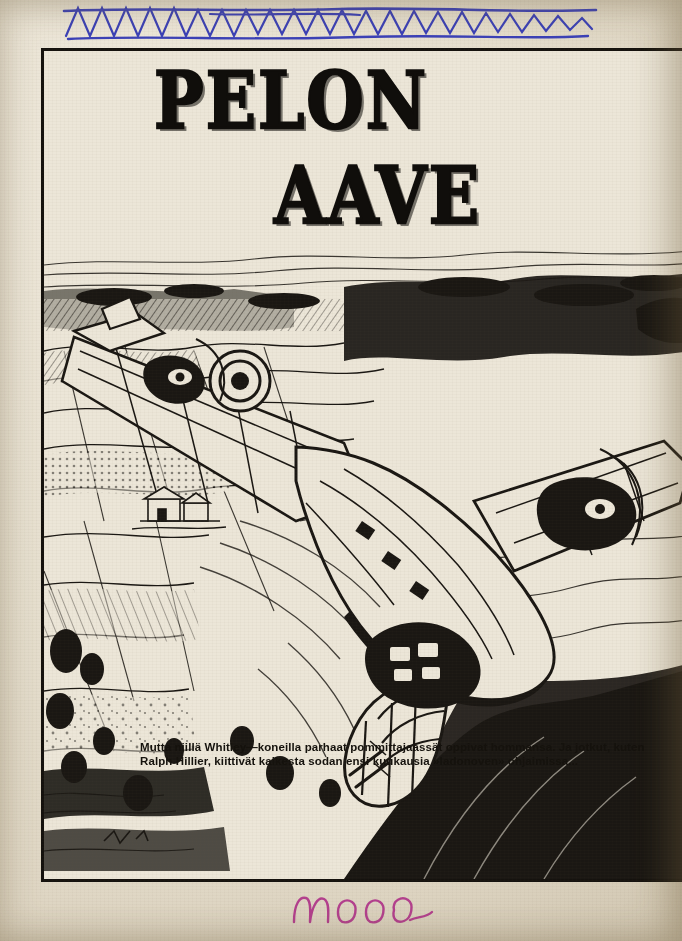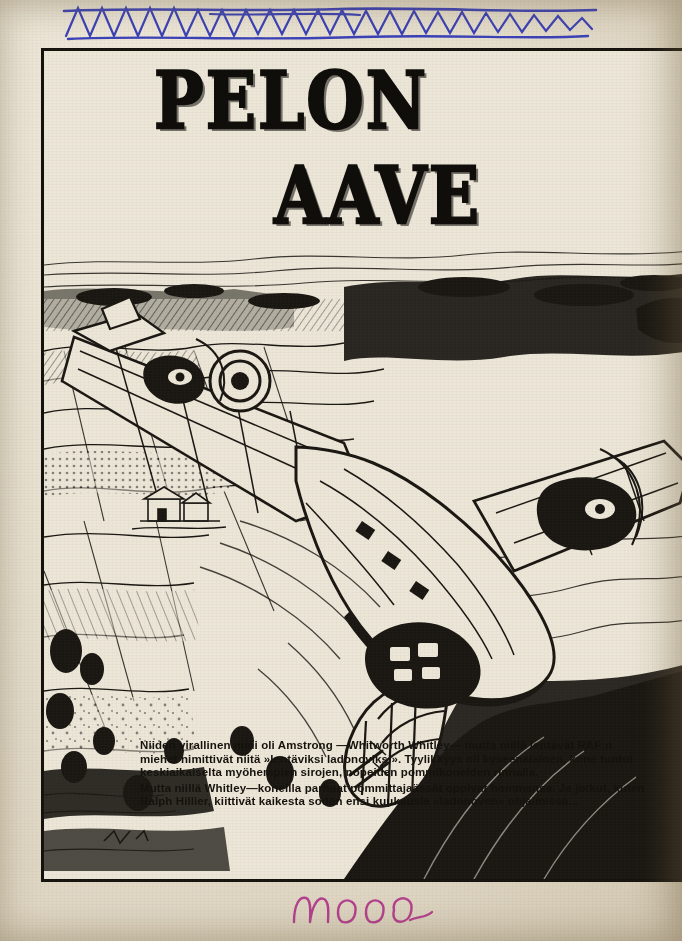--- a/index.html
+++ b/index.html
@@ -366,21 +366,20 @@
         </g>
       </g>
     </svg>
 
     <div id="title-block">
       <div class="title-line" id="title-1">PELON</div>
       <div class="title-line" id="title-2">AAVE</div>
     </div>
 
     <div id="caption">
-      <p>Niiden virallinen nimi oli Amstrong —Whitworth Whitley— mutta niillä lentävät RAF:n miehet nimittivät niitä »lentäviksi ladonoviksi». Tyylikkyys oli kyseenalainen, kone tuntui keskiaikaiselta myöhempien sirojen, nopeiden pommikoneiden rinnalla.</p>
       <p class="gap">Mutta niillä Whitley—koneilla parhaat pommittajaässät oppivat hommansa. Ja jotkut, kuten Ralph Hillier, kiittivät kaikesta sodan ensi kuukausia »ladonoven» ohjaimissa...</p>
     </div>
   </div>
 
   <svg id="scribble-bottom" viewBox="0 0 160 48">
     <g fill="none" stroke="#b4408f" stroke-width="2.4" stroke-linecap="round" stroke-linejoin="round">
       <path d="M8,36 C8,18 14,10 20,12 C26,14 24,30 24,36 C26,20 32,10 38,13 C44,16 42,30 42,36"></path>
       <path d="M52,26 C52,16 60,12 66,16 C72,20 70,34 62,36 C54,38 52,32 52,26 Z"></path>
       <path d="M80,26 C80,16 88,12 94,16 C100,20 98,34 90,36 C82,38 80,32 80,26 Z"></path>
       <path d="M108,24 C106,14 116,10 122,14 C128,18 126,32 118,35 C110,38 106,32 108,24 Z"></path>

